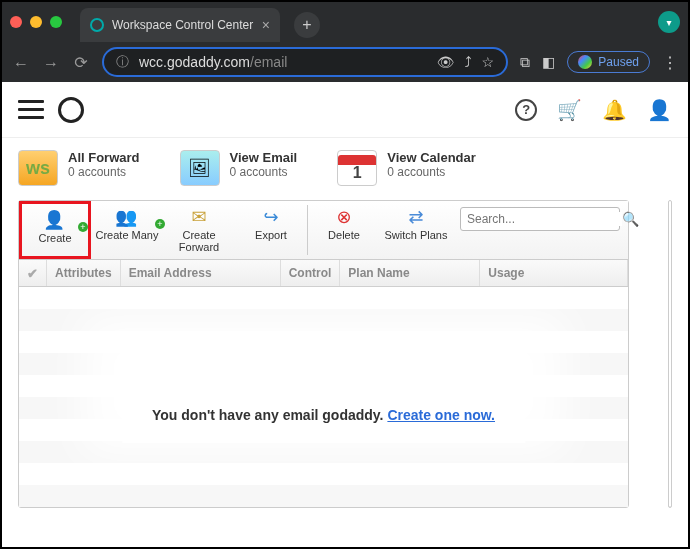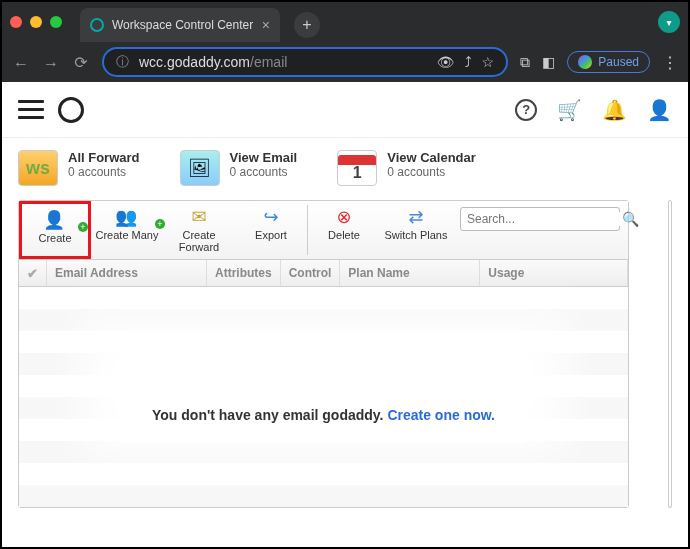--- a/index.html
+++ b/index.html
@@ -87,21 +87,21 @@
   .col-alert { flex: 0 0 52px; }
   .col-plan { flex: 0 0 140px; }
   .col-usage { flex:1; }
   .checkmark { color:#aaa; font-size:13px; }
   
   .grid-body { height: 220px; position:relative; background:#fff; }
   .stripe { height:22px; }
   .stripe.alt { background:#f7f7f7; }
   .empty-msg { position:absolute; top:50%; left:50%; transform:translate(-50%,-10px); background:#fff; padding:20px 30px; font-size:14px; color:#333; white-space:nowrap; box-shadow: 0 -30px 40px 40px rgba(255,255,255,0.95);}
   .empty-msg b { font-weight:700; }
-  .empty-msg a { color:#2a6bd8; font-weight:700; cursor:pointer; }
+  .empty-msg a { color:#2a6bd8; text-decoration:underline; font-weight:700; cursor:pointer; }
 </style>
 </head>
 <body>
 
 <div class="browser-chrome">
   <div class="titlebar">
     <div class="traffic-lights">
       <div class="tl red"></div>
       <div class="tl yellow"></div>
       <div class="tl green"></div>
@@ -216,22 +216,22 @@
           <div class="search-box">
             <input type="text" placeholder="Search..." style="">
             <span class="search-go">🔍</span>
           </div>
         </div>
       </div>
       <div class="grid-head">
         <div class="col-check">
             <span class="checkmark">✔</span>
           </div>
+        <div class="col col-attr">Attributes</div>
         <div class="col col-email">Email Address</div>
-        <div class="col col-attr">Attributes</div>
         <div class="col col-alert">Control</div>
         <div class="col col-plan">Plan Name</div>
         <div class="col col-usage">Usage</div>
       </div>
       <div class="grid-body">
         <div class="stripe"></div>
           <div class="stripe alt"></div>
           <div class="stripe"></div>
           <div class="stripe alt"></div>
           <div class="stripe"></div>

